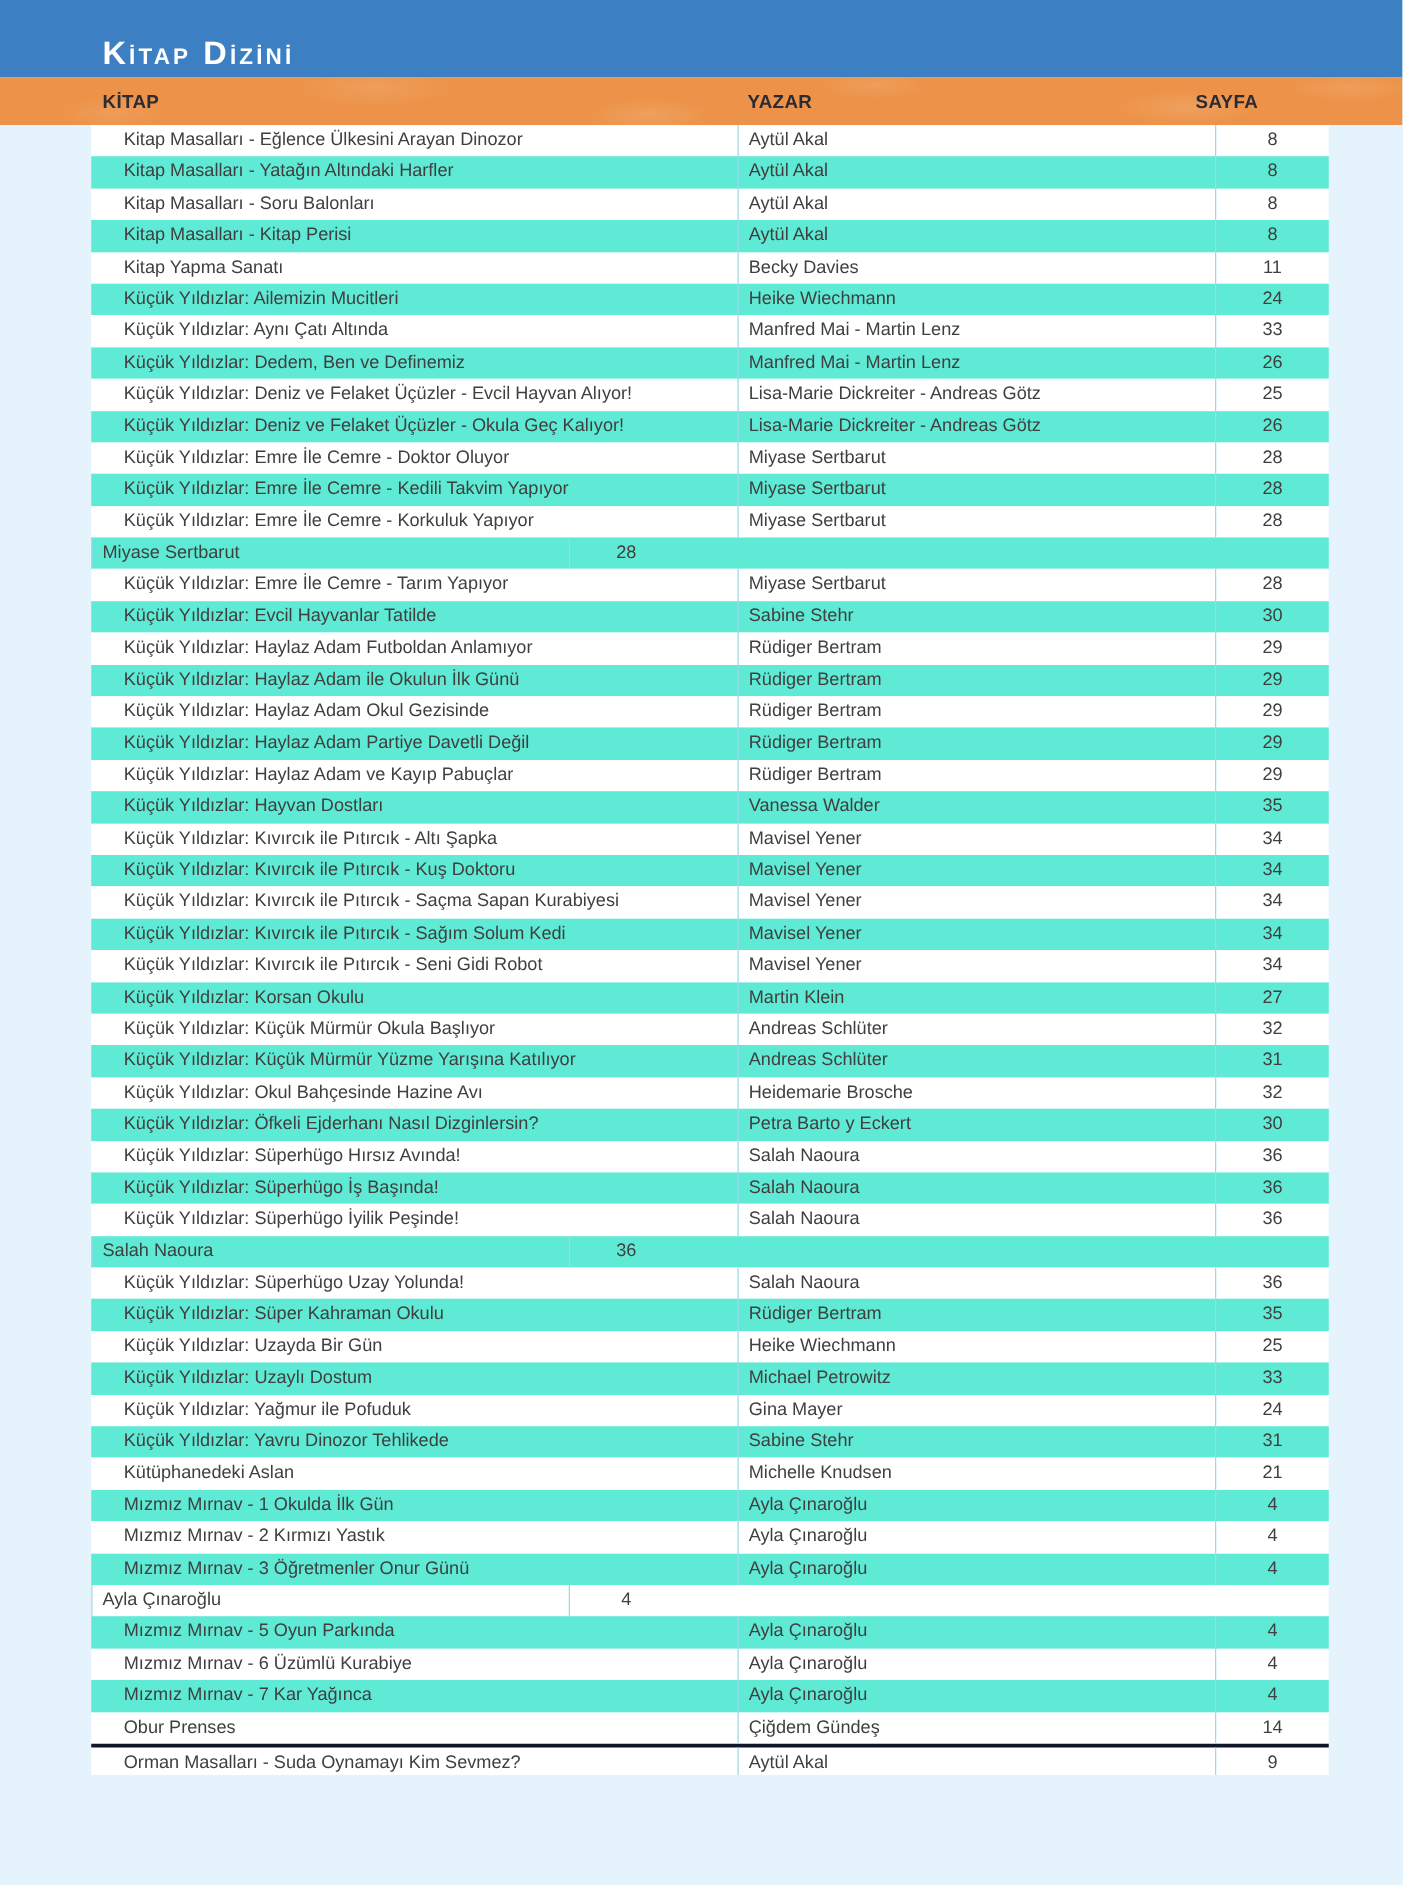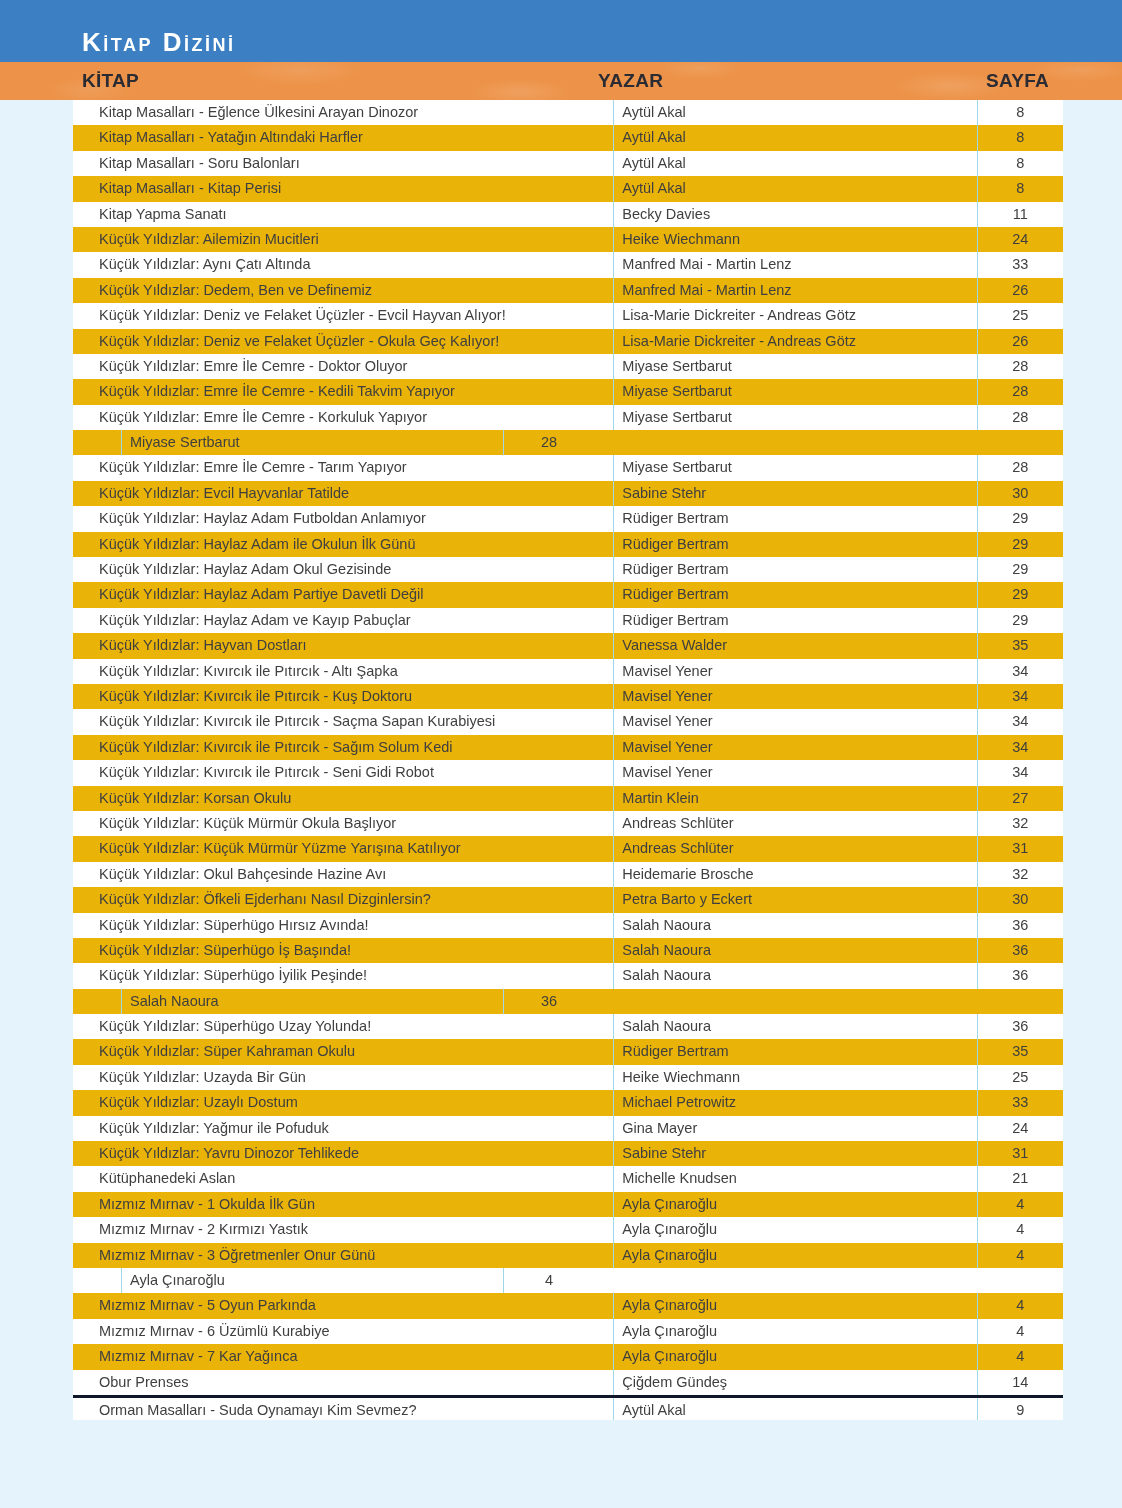--- a/index.html
+++ b/index.html
@@ -33,50 +33,50 @@
       radial-gradient(ellipse 70px 18px at 520px 30px, rgba(255,255,255,.12), transparent 70%),
       radial-gradient(ellipse 60px 16px at 700px 6px,  rgba(255,255,255,.10), transparent 70%),
       radial-gradient(ellipse 80px 20px at 950px 24px, rgba(255,255,255,.12), transparent 70%),
       radial-gradient(ellipse 60px 18px at 90px 28px,  rgba(255,255,255,.09), transparent 70%),
       radial-gradient(ellipse 70px 16px at 1080px 8px, rgba(255,255,255,.10), transparent 70%);
   }
   .colhdr{
     position:absolute;top:0;height:38px;
     display:flex;align-items:center;
     color:#2b2b33;
-    font-size:19px;font-weight:700;
+    font-size:15px;font-weight:700;
     letter-spacing:.3px;
     white-space:nowrap;
     text-align:right;
   }
   .hdr-kitap{left:82px;}
   .hdr-yazar{left:598px;}
-  .hdr-sayfa{left:972px;width:91px;justify-content:center;}
+  .hdr-sayfa{left:936px;width:91px;justify-content:center;}
   .tbody{
     margin-left:73px;
     width:990px;
   }
   .row{
     display:flex;
     height:25.4px;
     background:#ffffff;
     box-sizing:border-box;
   }
-  .row.alt{background:#eab308;}
+  .row.alt{background:#5eead4;}
   .row.sep{border-top:3px solid #0f172a;}
   .cell{
     box-sizing:border-box;
     line-height:25.4px;
     font-size:14.5px;
     color:#3f3f3f;
     white-space:nowrap;
     overflow:hidden;
   }
   .c-title{width:517px;padding-left:26px;}
-  .c-author{width:382px;padding-left:8px;border-left:1.5px solid #9ed8ea;margin-left:48px;}
+  .c-author{width:382px;padding-left:8px;border-left:1.5px solid #9ed8ea;}
   .c-page{width:91px;text-align:center;border-left:1.5px solid #9ed8ea;}
 </style>
 </head>
 <body>
 
 <div class="topbar">
   <div class="page-title">Kitap Dizini</div>
 </div>
 
 <div class="colband">

